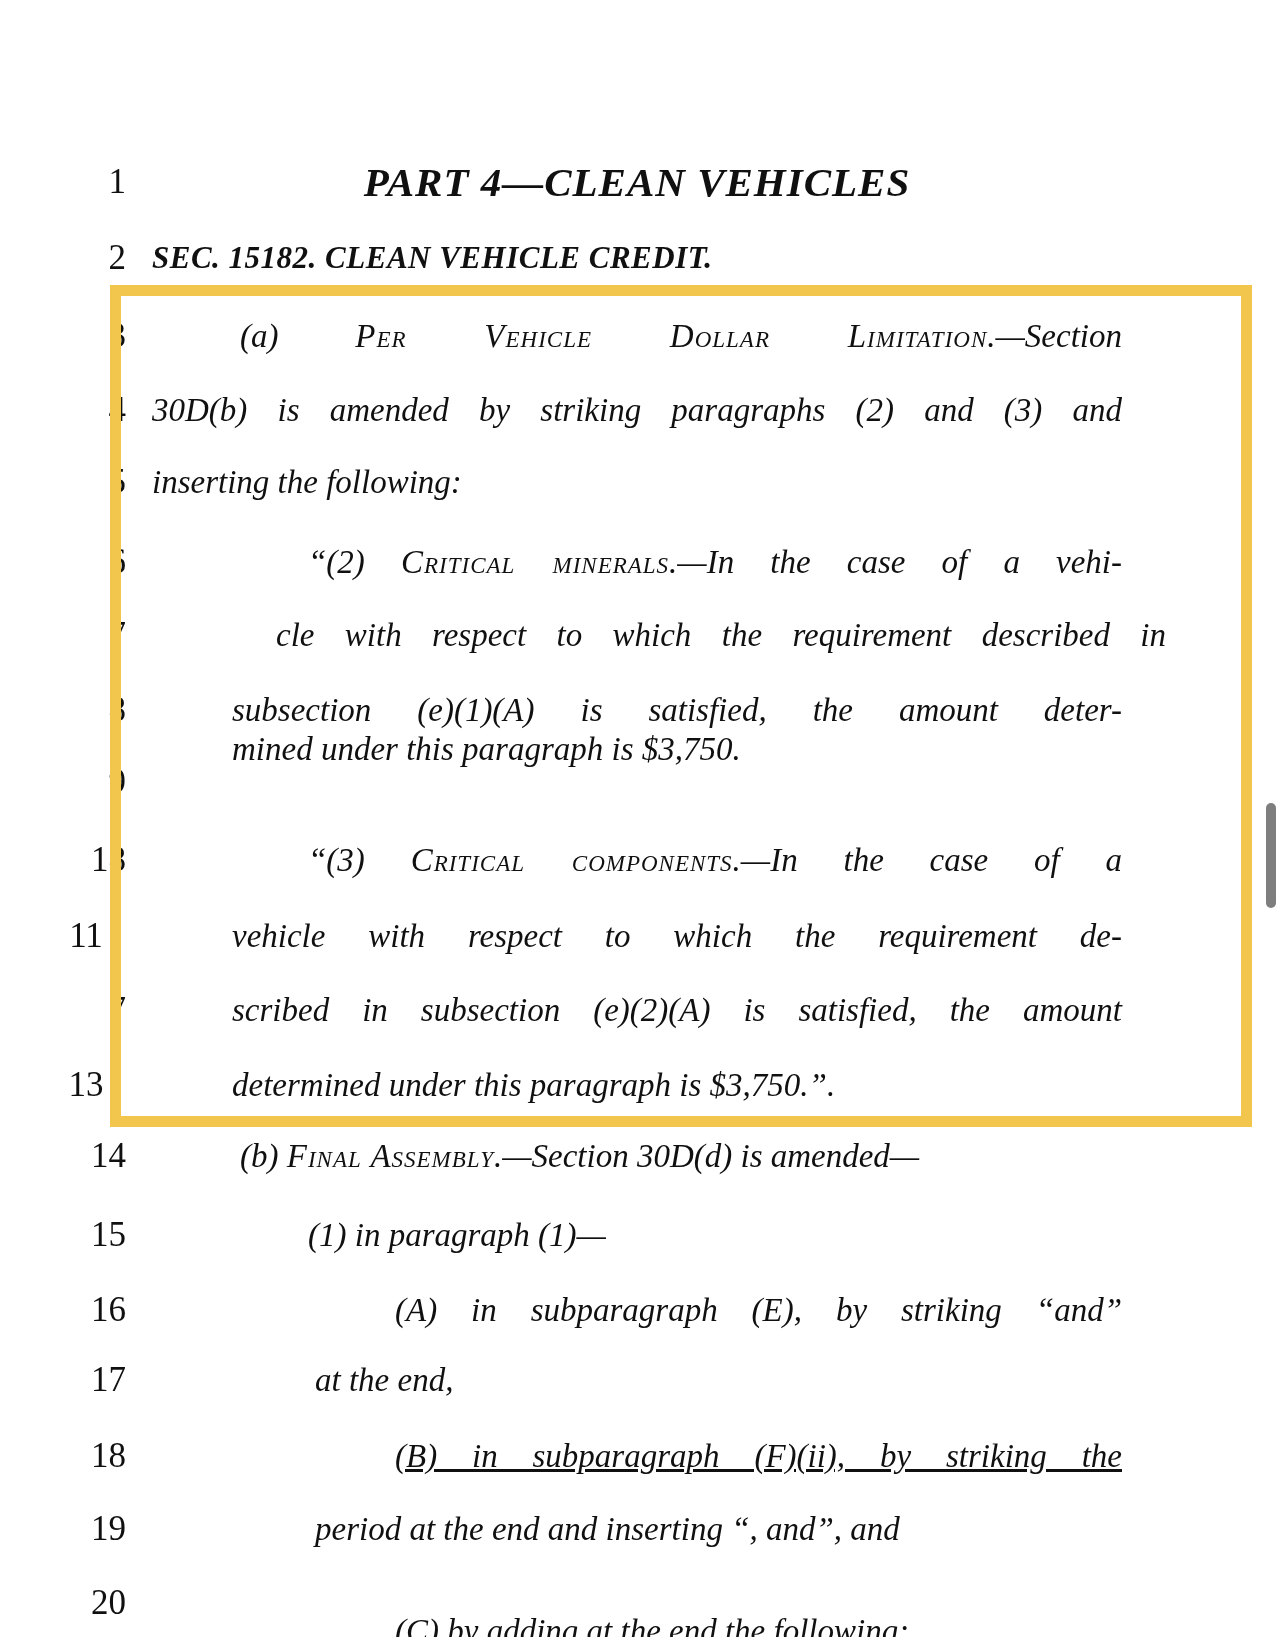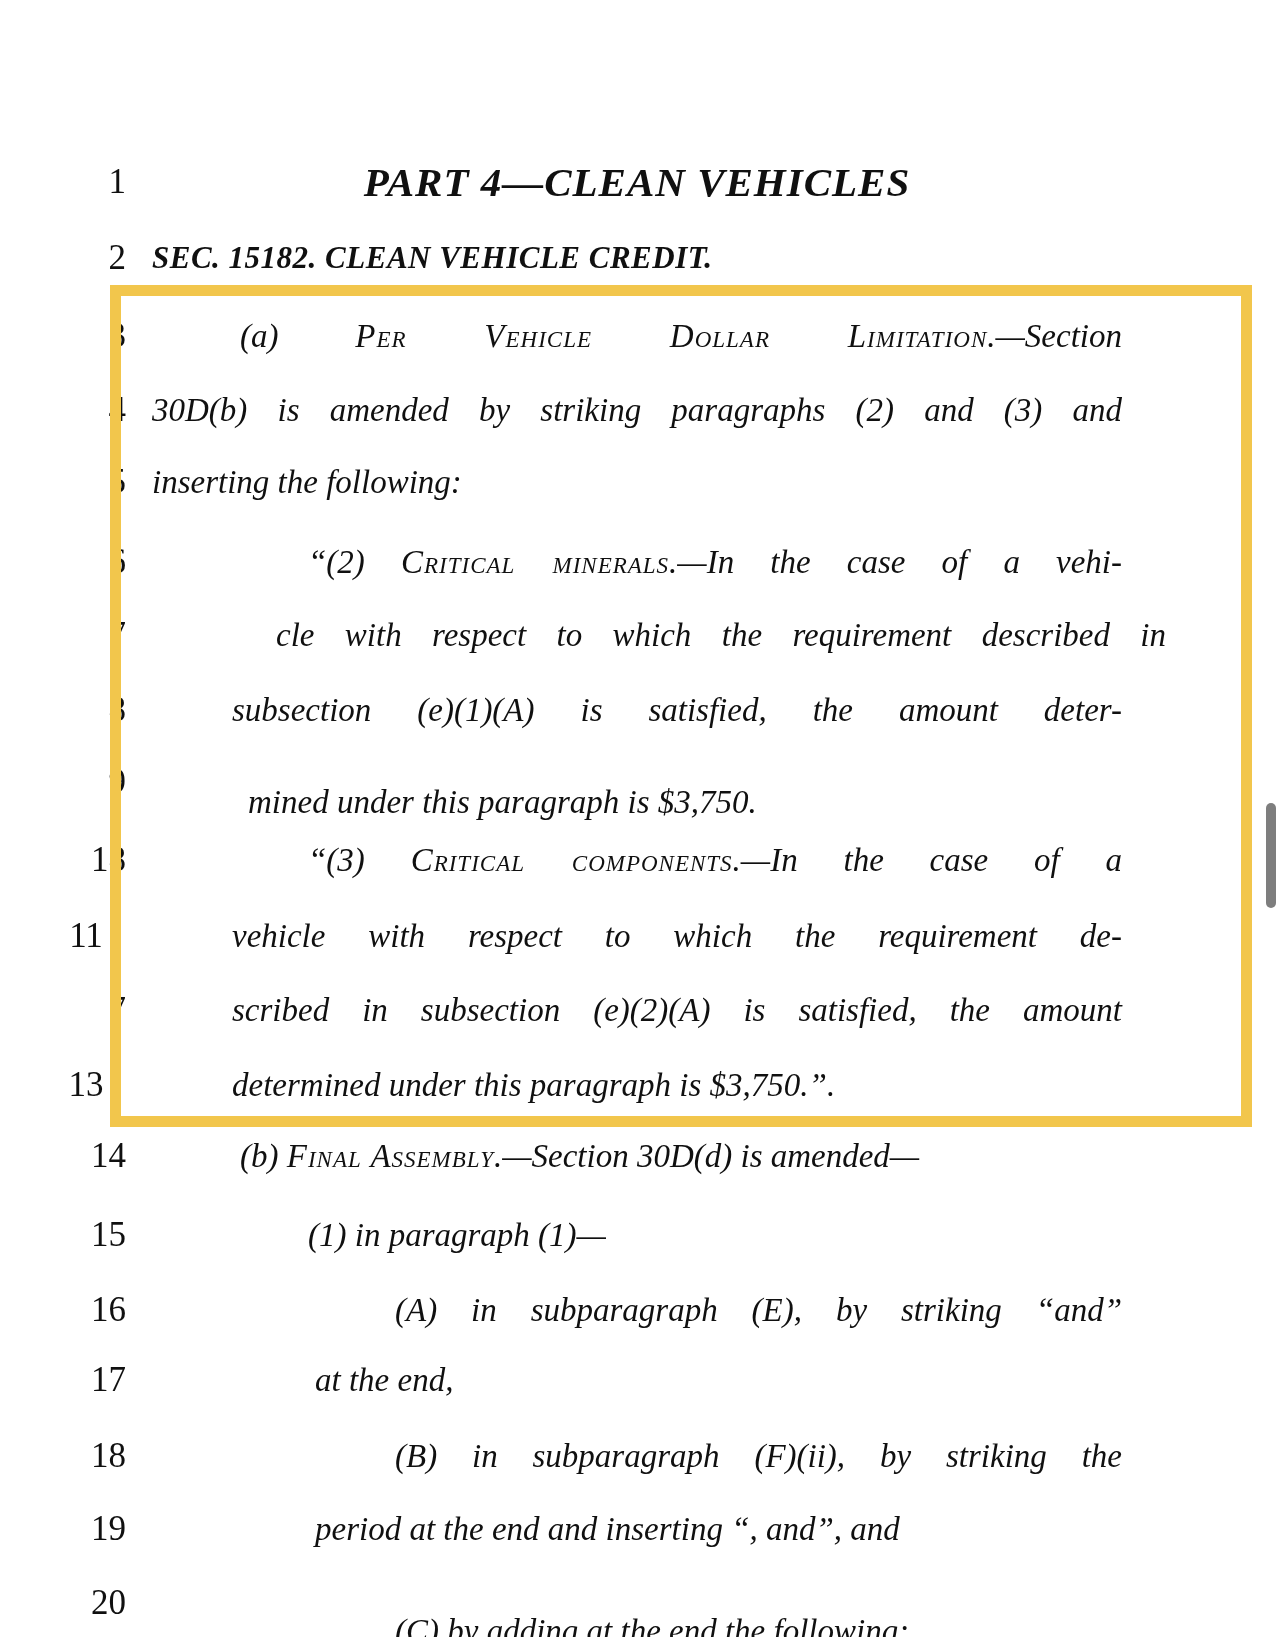--- a/index.html
+++ b/index.html
@@ -70,39 +70,39 @@
       <div class="ltext just" style="top: 386px; left: 152px; width: 970px;"><span>30D(b) is amended by striking paragraphs (2) and (3) and</span></div>
       <div class="lnum" style="top: 458px;">5</div>
       <div class="ltext natural" style="top: 458px; left: 152px;"><span>inserting the following:</span></div>
       <div class="lnum" style="top: 538px;">6</div>
       <div class="ltext just" style="top: 538px; left: 308px; width: 814px;"><span>“(2) </span><span class="sc">Critical minerals</span><span>.—In the case of a vehi-</span></div>
       <div class="lnum" style="top: 611px;">7</div>
       <div class="ltext just" style="top: 611px; left: 232px; width: 890px; margin-left: 44px;"><span>cle with respect to which the requirement described in</span></div>
       <div class="lnum" style="top: 686px;">8</div>
       <div class="ltext just" style="top: 686px; left: 232px; width: 890px;"><span>subsection (e)(1)(A) is satisfied, the amount deter-</span></div>
       <div class="lnum" style="top: 758px;">9</div>
-      <div class="ltext natural" style="top: 778px; left: 232px; margin-left: 16px;"><span>mined under this paragraph is $3,750.</span></div>
+      <div class="ltext natural" style="top: 725px; left: 232px;"><span>mined under this paragraph is $3,750.</span></div>
       <div class="lnum" style="top: 836px;">18</div>
       <div class="ltext just" style="top: 836px; left: 308px; width: 814px;"><span>“(3) </span><span class="sc">Critical components</span><span>.—In the case of a</span></div>
       <div class="lnum" style="top: 912px; text-align: center;">11</div>
       <div class="ltext just" style="top: 912px; left: 232px; width: 890px;"><span>vehicle with respect to which the requirement de-</span></div>
       <div class="lnum" style="top: 986px;">7</div>
       <div class="ltext just" style="top: 986px; left: 232px; width: 890px;"><span>scribed in subsection (e)(2)(A) is satisfied, the amount</span></div>
       <div class="lnum" style="top: 1061px; text-align: center;">13</div>
       <div class="ltext natural" style="top: 1061px; left: 232px;"><span>determined under this paragraph is $3,750.”.</span></div>
       <div class="lnum" style="top: 1132px;">14</div>
       <div class="ltext natural" style="top: 1132px; left: 240px;"><span>(b) </span><span class="sc">Final Assembly</span><span>.—Section 30D(d) is amended—</span></div>
       <div class="lnum" style="top: 1211px;">15</div>
       <div class="ltext natural" style="top: 1211px; left: 308px;"><span>(1) in paragraph (1)—</span></div>
       <div class="lnum" style="top: 1286px;">16</div>
       <div class="ltext just" style="top: 1286px; left: 395px; width: 727px;"><span>(A) in subparagraph (E), by striking “and”</span></div>
       <div class="lnum" style="top: 1356px;">17</div>
       <div class="ltext natural" style="top: 1356px; left: 315px;"><span>at the end,</span></div>
       <div class="lnum" style="top: 1432px;">18</div>
-      <div class="ltext just" style="top: 1432px; left: 395px; width: 727px;"><span>(B) in subparagraph (F)(ii), by striking the</span></div>
+      <div class="ltext just" style="top: 1432px; left: 395px; width: 727px; text-decoration: underline;"><span>(B) in subparagraph (F)(ii), by striking the</span></div>
       <div class="lnum" style="top: 1505px;">19</div>
       <div class="ltext natural" style="top: 1505px; left: 315px;"><span>period at the end and inserting “, and”, and</span></div>
       <div class="lnum" style="top: 1579px;">20</div>
       <div class="ltext natural" style="top: 1607px; left: 395px;"><span>(C) by adding at the end the following:</span></div>
     </div>
 
   <div class="highlight-box" style="border-color: rgb(242, 198, 76);"></div>
 
   <div class="scroll-thumb" style="background: rgb(126, 126, 126);"></div>
 

